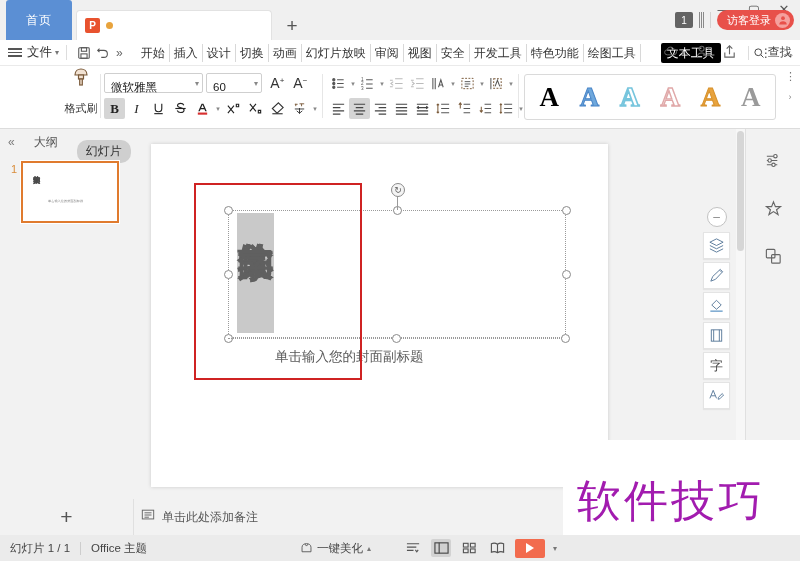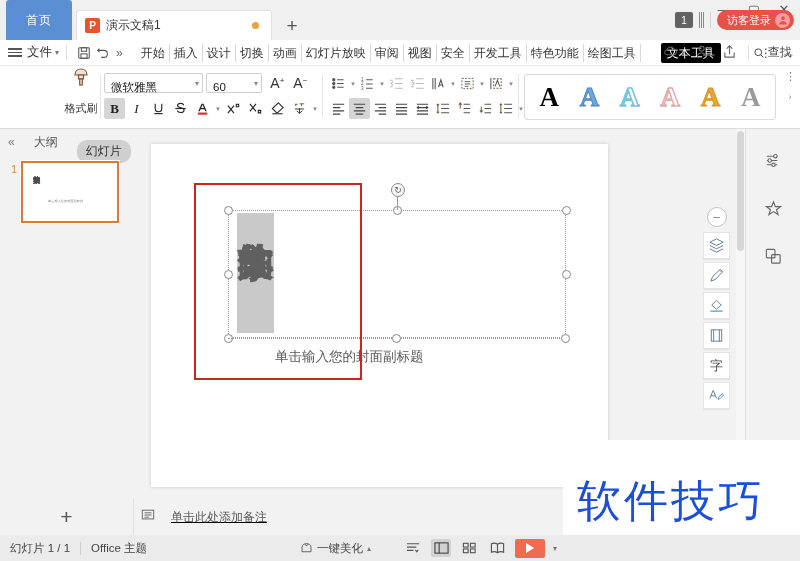--- a/index.html
+++ b/index.html
@@ -263,23 +263,22 @@
   .dock-scroll-thumb { position:absolute; left:1px; top: 2px; width: 7px; height: 120px; background: #d6d6d6; border-radius: 4px; }
 
   
   .addslide {
     position: absolute; left: 0; top: 499px; width: 133px; height: 36px;
     display: flex; align-items: center; justify-content: center;
     font-size: 21px; color: #555; background: #f2f2f2;
   }
   .notesbar {
     position: absolute; left: 133px; top: 499px; width: 586px; height: 36px;
-    background: #f2f2f2; display: flex; align-items: center; gap: 16px; padding-left: 7px;
+    background: #f2f2f2; display: flex; align-items: center; gap: 7px; padding-left: 7px;
     border-left: 1px solid #e0e0e0;
-    text-decoration: underline;
   }
   .notesbar svg { width: 14px; height: 14px; color:#666; }
   .notes-text { font-size: 12px; color: #555; }
 
   
   .statusbar {
     position: absolute; left: 0; top: 535px; width: 800px; height: 26px;
     background: #ebebeb; display: flex; align-items: center; font-size: 11.5px; color: #444;
   }
   .sb-item { padding: 0 10px; white-space: nowrap; }
@@ -295,36 +294,35 @@
     display:flex; align-items:center; justify-content:center;
   }
   .playbtn .tri { width:0;height:0;border-left: 8px solid #fff; border-top: 5px solid transparent; border-bottom: 5px solid transparent; }
 
   
   .wm-box {
     position: absolute; left: 563px; top: 440px; width: 237px; height: 95px;
     background: #ffffff;
   }
   .wm-text {
-    position: absolute; left: 577px; top: 472px; font-size: 44px; color: #1d4ed8;
+    position: absolute; left: 577px; top: 472px; font-size: 44px; color: #a21caf;
     letter-spacing: 3px; font-family: "DejaVu Sans", sans-serif;
   }
 </style>
 </head>
 <body>
 
 <div id="app">
 
   <div class="tabbar">
     <div class="tab-home">
       <span>首页</span>
     </div>
     <div class="tab-doc">
       <span class="tab-pico">P</span>
-      <span class="tab-doc-label">演示文稿1</span>
       <span class="tab-dot"></span>
     </div>
     <div class="tab-plus">
       <span>+</span>
     </div>
 
     <div class="win-ctrls">
       <span>—</span>
       <span>▢</span>
       <span>✕</span>

